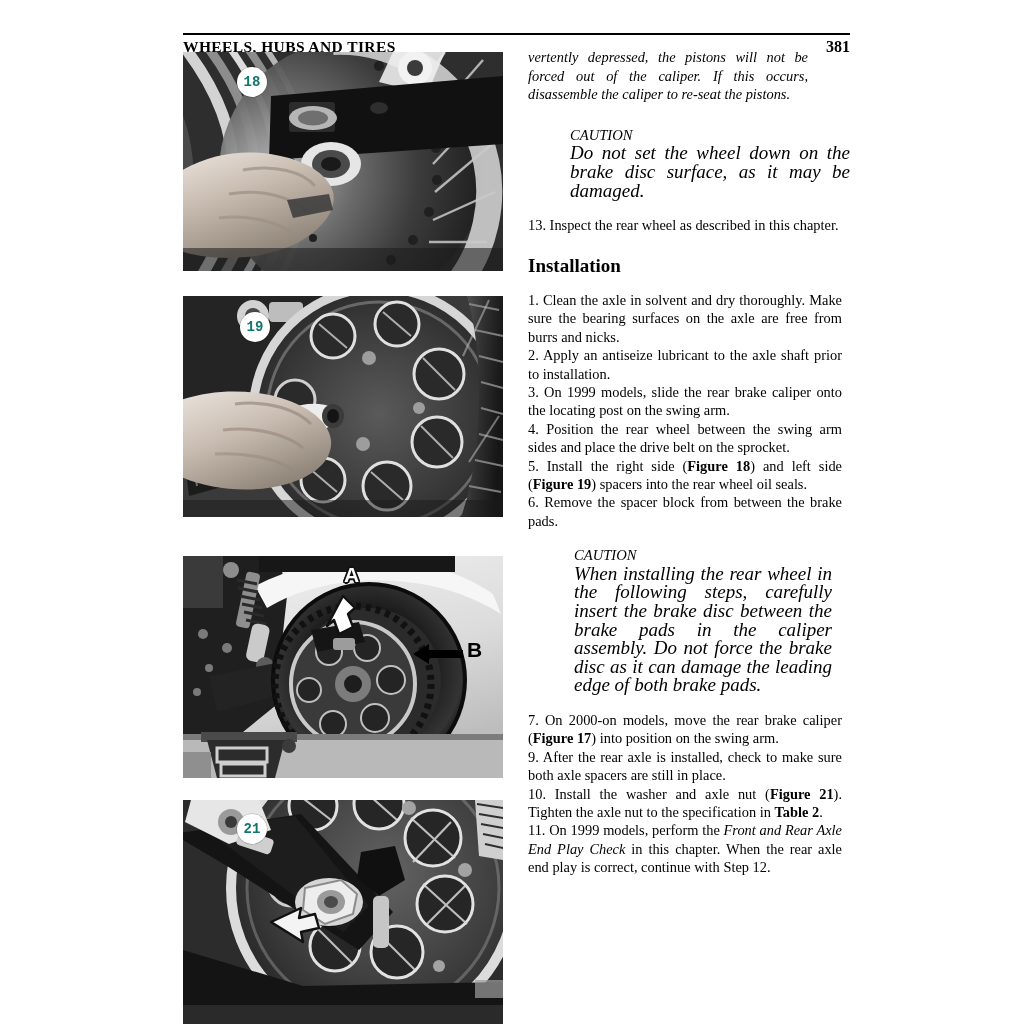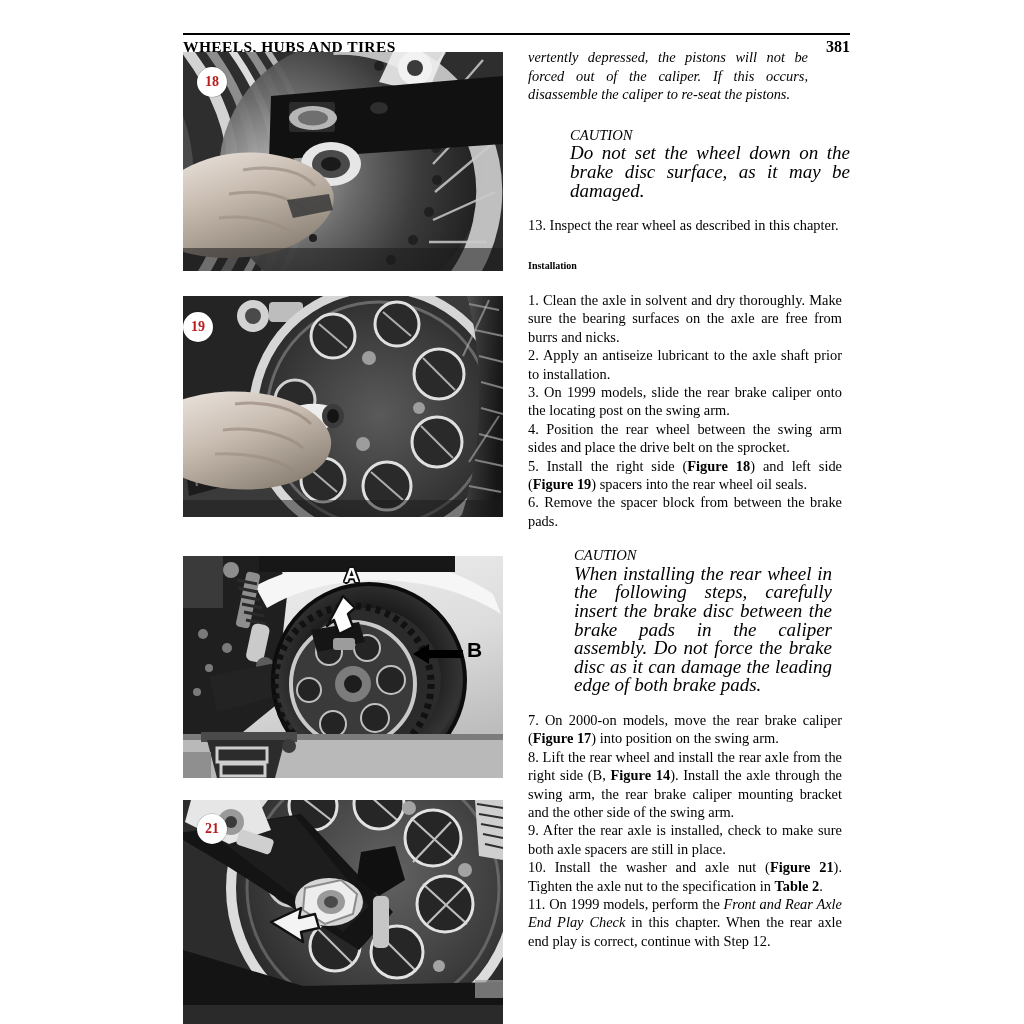--- a/index.html
+++ b/index.html
@@ -63,29 +63,30 @@
   .fig-canvas {
     position: absolute;
     inset: 0;
   }
   .fig-badge {
     position: absolute;
     width: 30px;
     height: 30px;
     border-radius: 50%;
     background: #ffffff;
-    color: #b91c1c;
-    font-family: Liberation Serif, serif;
+    color: #0f766e;
+    font-family: Liberation Mono, monospace;
     font-weight: bold;
     font-size: 14px;
     display: flex;
     align-items: center;
     justify-content: center;
     z-index: 8;
     box-shadow: 0 0 0 0.5px rgba(0,0,0,.25);
+    margin-left: 40px;
   }
 
   
   .callout-letter {
     position: absolute;
     font-family: "Liberation Sans", sans-serif;
     font-weight: bold;
     font-size: 21px;
     z-index: 9;
     line-height: 1;
@@ -137,21 +138,21 @@
   }
   .indent-italic {
     width: 280px;
     font-style: italic;
     text-align: justify;
     font-size: 14.4px;
     line-height: 18.6px;
   }
   .section-head {
     font-weight: bold;
-    font-size: 10px;
+    font-size: 19px;
     font-family: "Liberation Serif", serif;
   }
   .spacer-md { height: 16px; }
   .spacer-lg { height: 22px; }
   b { font-weight: bold; }
   i { font-style: italic; }
 </style>
 </head>
 <body>
 
@@ -341,21 +342,21 @@
         <line x1="292" y1="164" x2="320" y2="170"></line>
           <line x1="286" y1="190" x2="318" y2="196"></line>
       </g>
 
       <g stroke="#c9c9c9" stroke-width="2" opacity=".5">
         <line x1="306" y1="4" x2="280" y2="60"></line>
         <line x1="316" y1="120" x2="286" y2="166"></line>
       </g>
       <rect x="0" y="204" width="320" height="17" fill="#1a1a1a" opacity=".5"></rect>
     </svg>
-    <div class="fig-badge" style="left:0; top:16px;">19</div>
+    <div class="fig-badge" style="left:17px; top:16px;">19</div>
   </div>
 
   <div class="figure" style="top:556px; height:222px; background:#d6d6d6;">
     <svg class="fig-canvas" viewBox="0 0 320 222" preserveAspectRatio="none">
       <defs>
         <linearGradient id="f20bg" x1="0" y1="0" x2="0.4" y2="1">
           <stop offset="0%" stop-color="#f2f2f2"></stop>
           <stop offset="60%" stop-color="#dcdcdc"></stop>
           <stop offset="100%" stop-color="#bdbdbd"></stop>
         </linearGradient>
@@ -556,21 +557,20 @@
 
     <div class="caution-wrap narrow">
       <div class="caution-title">CAUTION</div>
       <div class="italic-block">When installing the rear wheel in the following steps, carefully insert the brake disc between the brake pads in the caliper assembly. Do not force the brake disc as it can damage the leading edge of both brake pads.</div>
     </div>
 
     <div class="spacer-md"></div>
 
     <div class="para"><span>7.  On 2000-on models, move the rear brake caliper (</span><b>Figure 17</b><span>) into position on the swing arm.</span></div>
 
-    <div class="para"><span>8.  Lift the rear wheel and install the rear axle from the right side (B, </span><b>Figure 14</b><span>). Install the axle through the swing arm, the rear brake caliper mounting bracket and the other side of the swing arm.</span></div>
 
     <div class="para">9.  After the rear axle is installed, check to make sure both axle spacers are still in place.</div>
 
     <div class="para"><span>10.  Install the washer and axle nut (</span><b>Figure 21</b><span>). Tighten the axle nut to the specification in </span><b>Table 2</b><span>.</span></div>
 
     <div class="para"><span>11.  On 1999 models, perform the </span><i>Front and Rear Axle End Play Check</i><span> in this chapter. When the rear axle end play is correct, continue with Step 12.</span></div>
 
   </div>
 
 </div>

